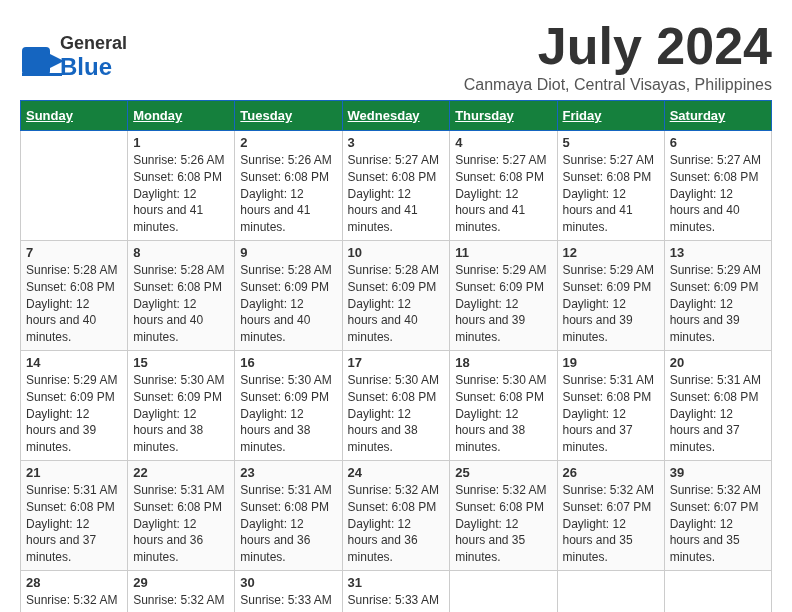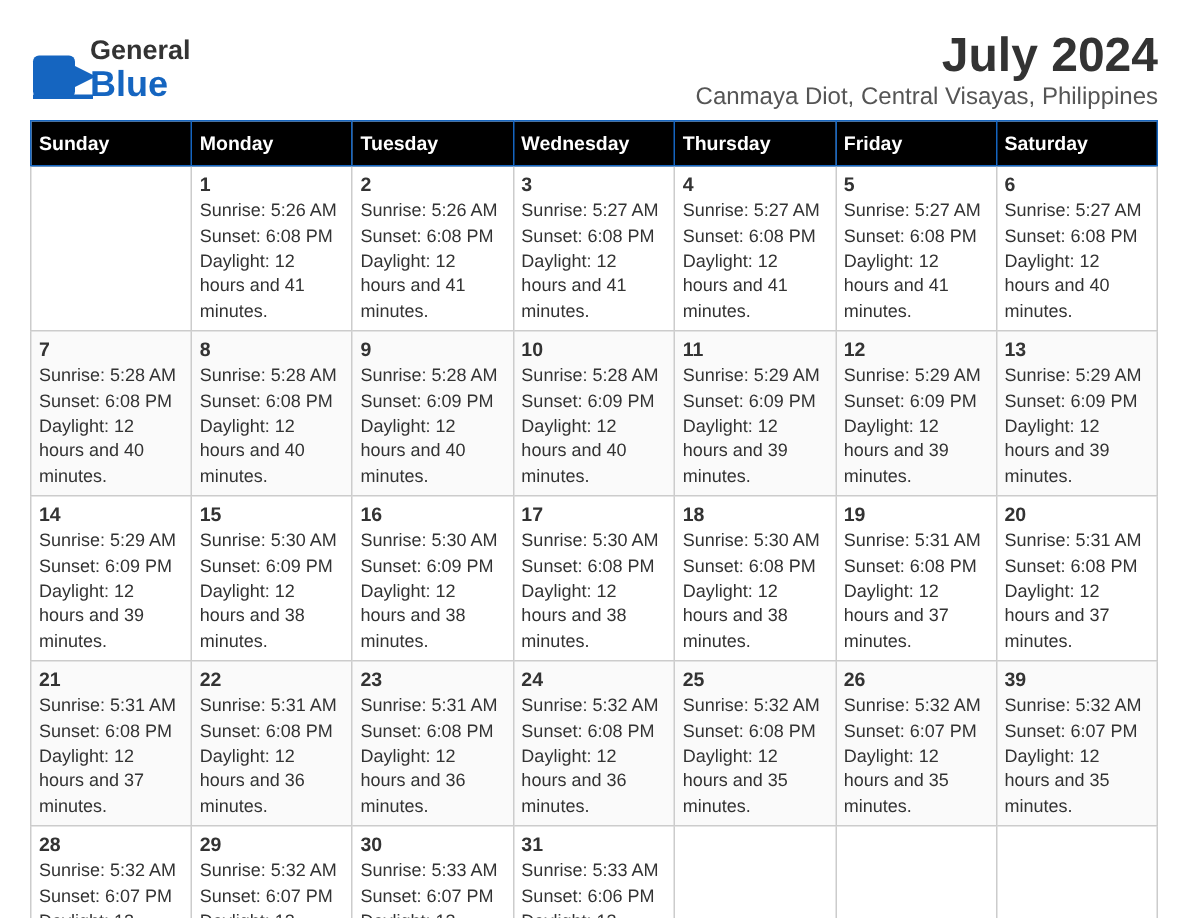--- a/index.html
+++ b/index.html
@@ -13,21 +13,21 @@
     .header-area {
       display: flex;
       justify-content: space-between;
       align-items: center;
       margin-bottom: 6px;
     }
     .title-area {
       text-align: right;
     }
     .month-title {
-      font-size: 32px;
+      font-size: 52px;
       font-weight: bold;
       color: #333;
       line-height: 1;
     }
     .location-title {
       font-size: 16px;
       color: #555;
       margin-top: 4px;
     }
     .calendar-table {
@@ -60,21 +60,21 @@
       display: block;
     }
     .cell-text {
       font-size: 12px;
       line-height: 1.4;
       color: #333;
     }
     .empty-cell { background: #f9f9f9; }
     tr:nth-child(even) td { background: #fafafa; }
     tr:nth-child(odd) td { background: #fff; }
-    .header-row th { background: #000000; }
+    .header-row th { background: #15803d; text-decoration: underline; }
 
     
     .logo-container {
       display: flex;
       align-items: center;
       gap: 4px;
     }
     .logo-icon {
       position: relative;
       width: 36px;

